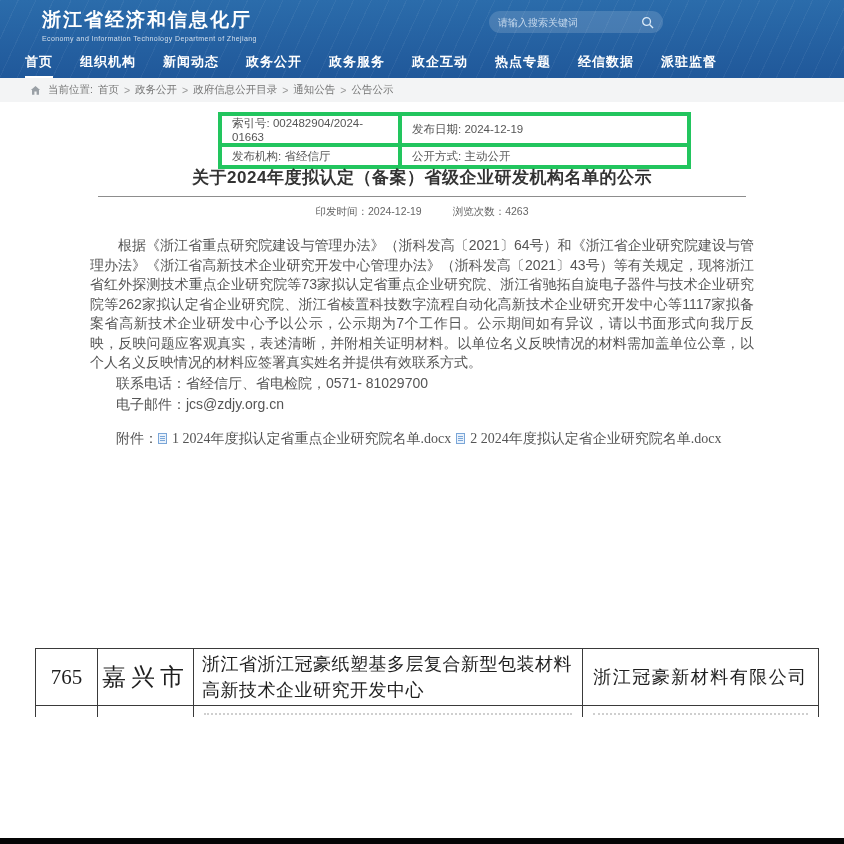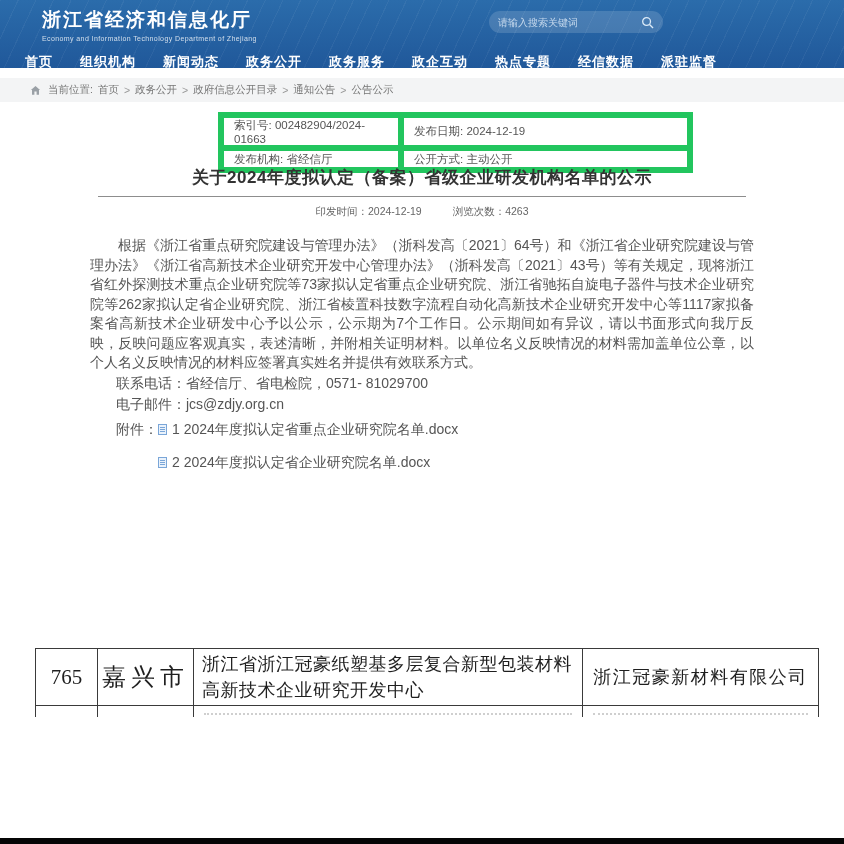--- a/index.html
+++ b/index.html
@@ -1,20 +1,20 @@
 <!DOCTYPE html>
 <html><head>
 <meta charset="utf-8">
 <style>
   * { margin:0; padding:0; box-sizing:border-box; }
   html,body { width:844px; height:844px; background:#ffffff; font-family:"Liberation Sans","DejaVu Sans",sans-serif; }
   .stage { position:relative; width:844px; height:844px; overflow:hidden; background:#fff; }
 
   
-  .header { position:absolute; top:0; left:0; width:844px; height:68px;
+  .header { position:absolute; top:0; left:0; width:844px; height:78px;
     background-image:repeating-linear-gradient(115deg, rgba(255,255,255,0.05) 0 1px, rgba(255,255,255,0) 1px 16px),
                      linear-gradient(180deg,#2b6cab 0%,#20589a 100%); }
   .logo { position:absolute; left:42px; top:7px; color:#fff; }
   .logo-title { font-size:19px; font-weight:bold; letter-spacing:2px; }
   .logo-sub { font-size:7px; opacity:.78; margin-top:2px; letter-spacing:.4px; }
 
   .search { position:absolute; left:489px; top:11px; width:174px; height:22px; border-radius:11px;
     background:rgba(255,255,255,.15); display:flex; align-items:center; padding:0 9px; }
   .search input { flex:1; min-width:0; background:transparent; border:none; outline:none; color:#e6f1fb; font-size:10px; font-family:inherit; }
   .search input::placeholder { color:rgba(225,238,250,.8); }
@@ -27,36 +27,36 @@
   
   .breadcrumb { position:absolute; top:78px; left:0; width:844px; height:24px; background:#f3f4f5;
     display:flex; align-items:center; padding-left:30px; font-size:10.5px; color:#777; gap:5px; }
   .home-icon { width:11px; height:11px; margin-right:2px; }
   .crumb { color:#777; cursor:pointer; }
   .crumb-sep { color:#999; }
   .crumb-prefix { color:#777; }
 
   
   .doc-info { position:absolute; left:218px; top:112px; border-collapse:collapse; }
-  .doc-info td { border:6px solid #22c55e; font-size:11.5px; color:#555; height:22px; padding:0 10px; background:#fff; }
+  .doc-info td { border:4px solid #22c55e; font-size:11.5px; color:#555; height:22px; padding:0 10px; background:#fff; }
   .doc-info td.c1 { width:180px; }
   .doc-info td.c2 { width:289px; }
 
   
   .article-title { position:absolute; top:166px; left:0; width:844px; text-align:center;
     font-size:17px; font-weight:bold; color:#333; letter-spacing:.5px; }
   .title-rule { position:absolute; top:196px; left:98px; width:648px; height:1px; background:#8d8d8d; }
   .article-meta { position:absolute; top:205px; left:0; width:844px; text-align:center; font-size:10.5px; color:#666; }
   .article-meta span { margin:0 14px; }
 
   .article-body { position:absolute; top:236px; left:90px; width:664px; font-size:14px; color:#555; }
   .para { line-height:19.5px; text-indent:2em; text-align:justify; }
   .contact-line { padding-left:26px; line-height:21px; }
-  .attachments { margin-top:6px; padding-left:26px; display:flex; }
-  .att-items { display:flex; flex-direction:column; gap:15px; }
+  .attachments { margin-top:15px; padding-left:26px; display:flex;font-family:Liberation Serif, serif; }
+  .att-items { display:flex; flex-direction:row; gap:5px; }
   .att-item { display:flex; align-items:center; gap:5px; cursor:pointer; color:#555; }
   .doc-icon { width:9px; height:11px; background:#eaf2fb; border:1px solid #7aa6d8; position:relative; flex:0 0 auto; }
   .doc-icon::after { content:""; position:absolute; left:1px; top:2px; width:5px; height:1px;
     box-shadow:0 2px 0 #7aa6d8, 0 4px 0 #7aa6d8; background:#7aa6d8; }
 
   
   .registry { position:absolute; left:35px; top:648px; border-collapse:collapse;
     font-family:"Liberation Serif","DejaVu Serif",serif; color:#1f1f1f; }
   .registry td { border:1px solid #3a3a3a; text-align:center; vertical-align:middle; background:#fff; }
   .registry tr.main td { height:57px; }

